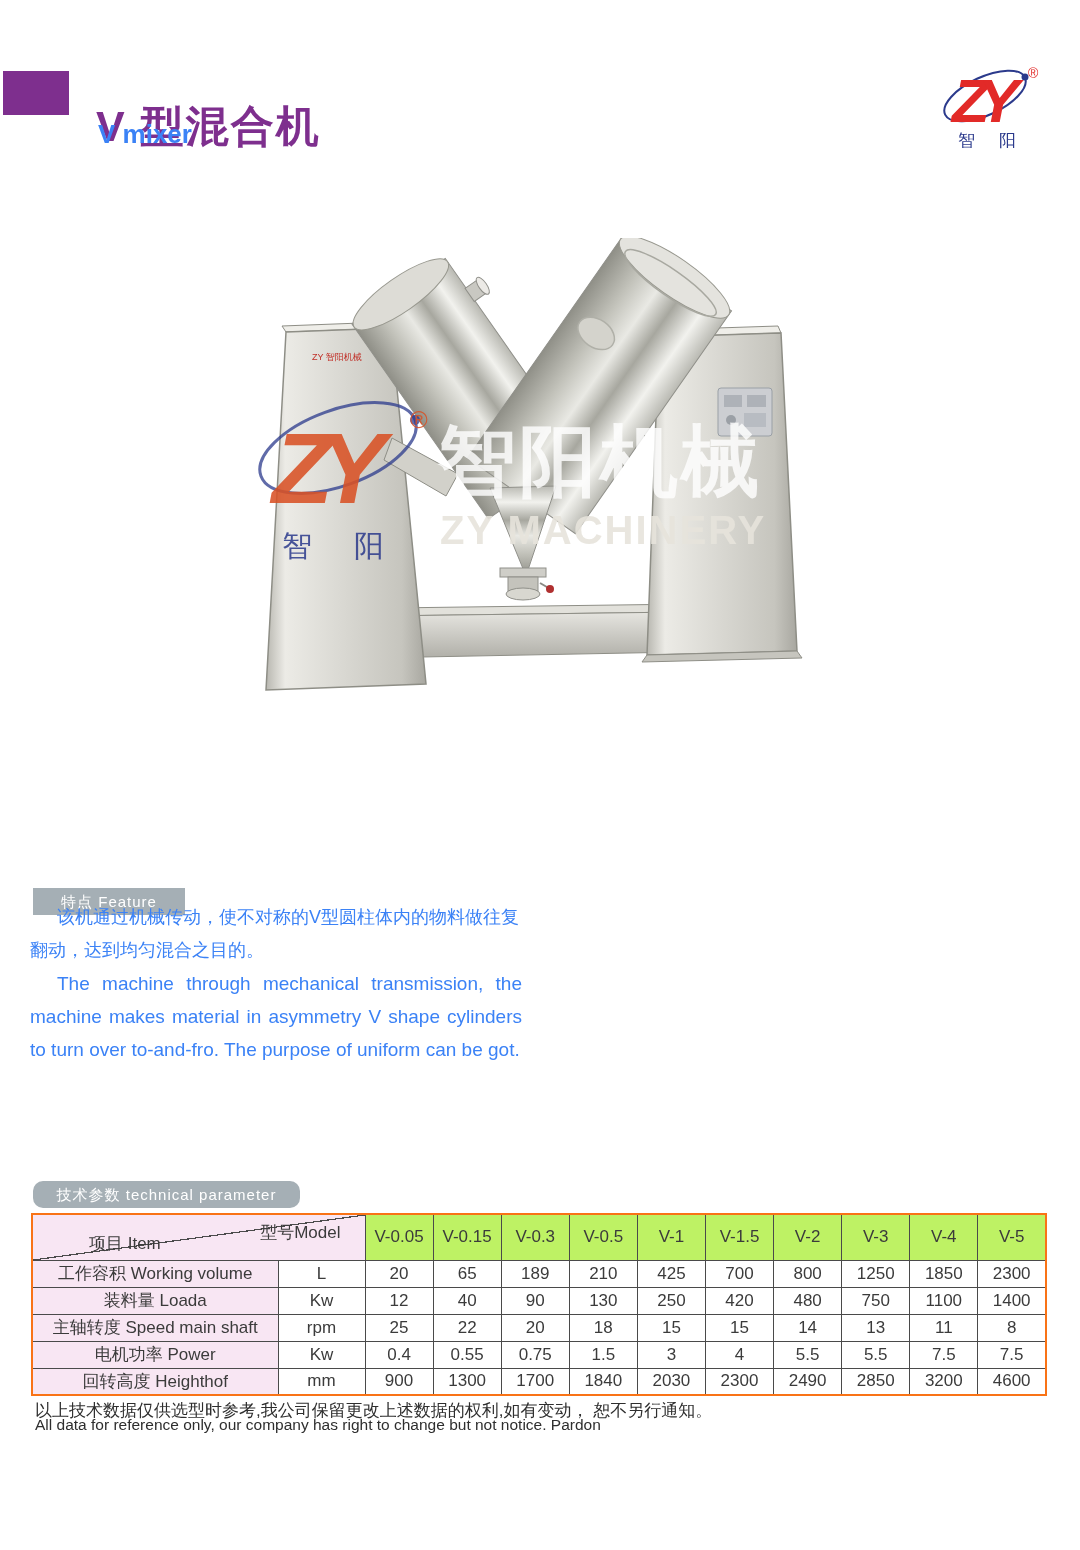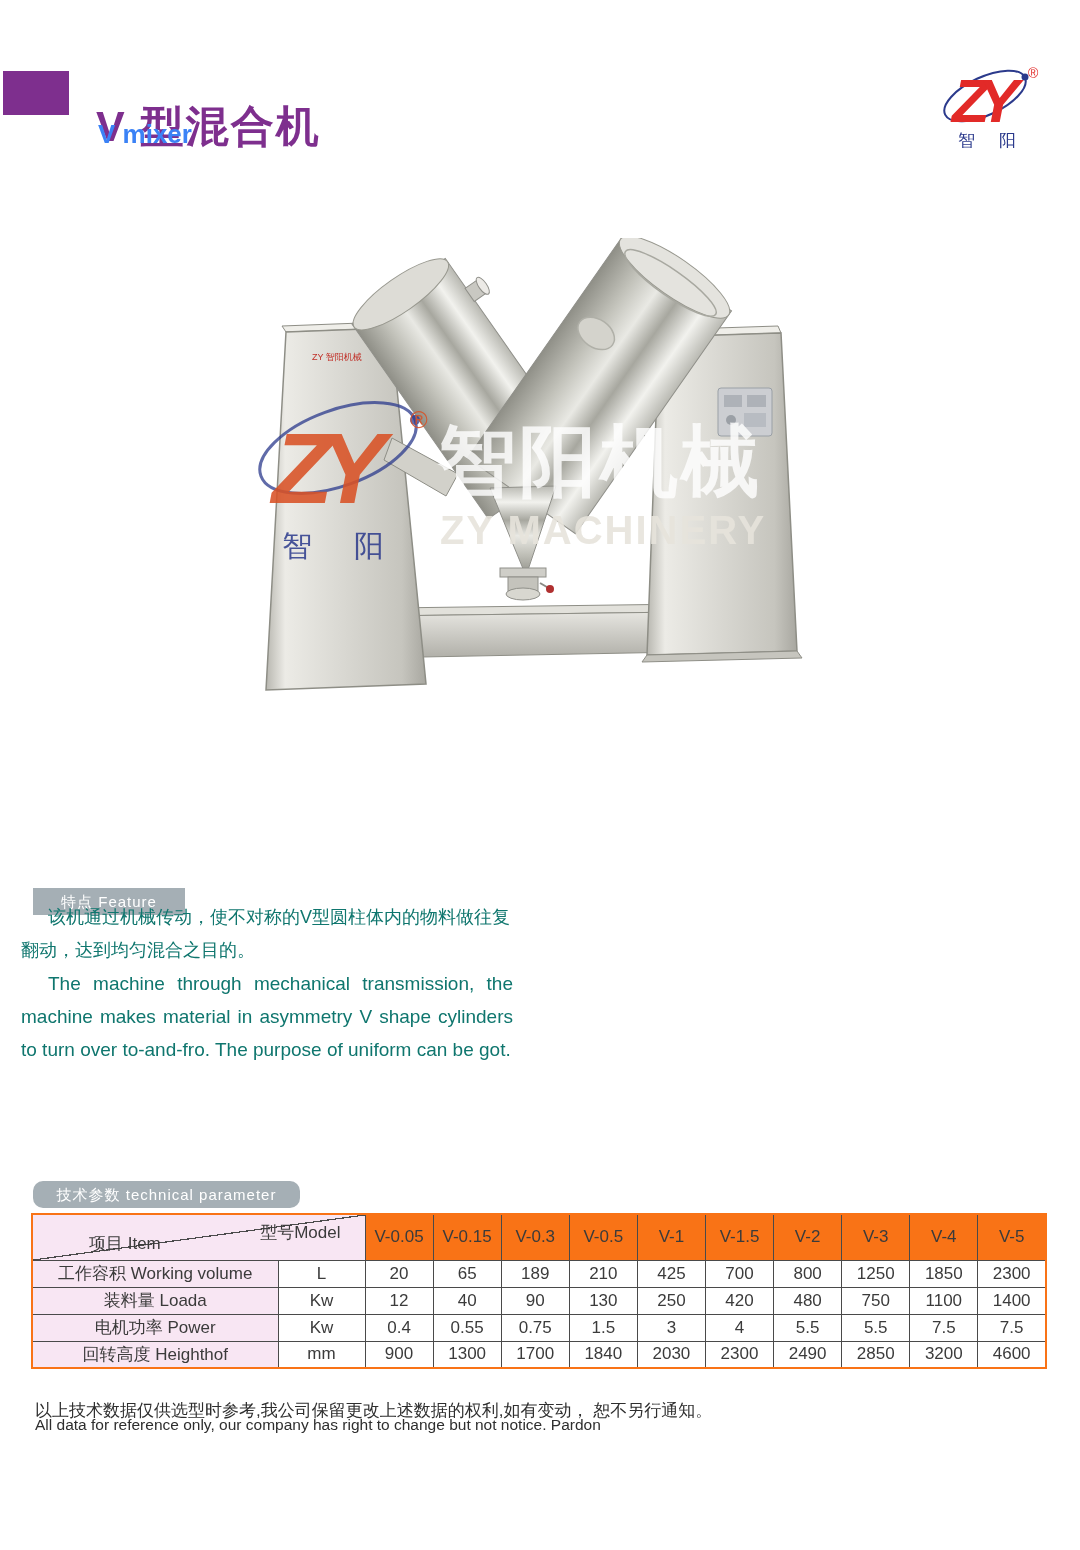--- a/index.html
+++ b/index.html
@@ -15,33 +15,33 @@
 
   
   .machine { position:absolute; left:250px; top:238px; }
 
   
   .badge { position:absolute; background:#a5afb5; color:#ffffff; font-size:15px; height:27px; line-height:27px; text-align:center; letter-spacing:1px; }
   .badge-feature { left:33px; top:869px; width:152px;margin-top:19px; }
   .badge-tech { left:33px; top:1181px; width:267px;border-radius:10px; }
 
   
-  .feature-text { position:absolute; left:21px; top:901px; width:492px; color:#0f766e; }
+  .feature-text { position:absolute; left:30px; top:901px; width:492px; color:#3b82f6; }
   .feature-text p { margin:0; text-indent:27px; line-height:33px; }
   .feature-cn { font-size:18px; }
   .feature-en { font-size:19px; text-align:justify; margin-top:3px; }
 
   
   .tech-table { position:absolute; left:31px; top:1213px; width:1016px; border-collapse:collapse; table-layout:fixed; color:#3b3b3b; border:2px solid #f97316; }
   .tech-table th, .tech-table td { border:1px solid #4a4a4a; text-align:center; font-weight:normal; font-size:17px; padding:0; }
   .corner-cell { background-color:#f8e6f3; position:relative; height:46px;
       background-image:linear-gradient(to bottom right, transparent calc(50% - 0.6px), #4a4a4a calc(50% - 0.6px), #4a4a4a calc(50% + 0.6px), transparent calc(50% + 0.6px)); }
   .corner-item { position:absolute; left:56px; bottom:5px; }
   .corner-model { position:absolute; right:24px; top:6px; }
-  .model-cell { background:#f97316; height:46px; }
+  .model-cell { background:#bef264; height:46px; }
   .label-cell { background:#f8e6f3; height:27px; }
   .unit-cell, .value-cell { background:#ffffff; height:27px; }
 
   
   .note-cn { position:absolute; left:35px; top:1399px; font-size:17px; color:#2e2e2e; }
   .note-en { position:absolute; left:35px; top:1416px; font-size:15.5px; color:#2e2e2e; }
 </style>
 </head>
 <body>
 
@@ -204,20 +204,34 @@
           <td class="value-cell">90</td>
           <td class="value-cell">130</td>
           <td class="value-cell">250</td>
           <td class="value-cell">420</td>
           <td class="value-cell">480</td>
           <td class="value-cell">750</td>
           <td class="value-cell">1100</td>
           <td class="value-cell">1400</td>
         </tr>
         <tr>
+          <td class="label-cell">主轴转度 Speed main shaft</td>
+          <td class="unit-cell">rpm</td>
+          <td class="value-cell">25</td>
+          <td class="value-cell">22</td>
+          <td class="value-cell">20</td>
+          <td class="value-cell">18</td>
+          <td class="value-cell">15</td>
+          <td class="value-cell">15</td>
+          <td class="value-cell">14</td>
+          <td class="value-cell">13</td>
+          <td class="value-cell">11</td>
+          <td class="value-cell">8</td>
+        </tr>
+        <tr>
           <td class="label-cell">电机功率 Power</td>
           <td class="unit-cell">Kw</td>
           <td class="value-cell">0.4</td>
           <td class="value-cell">0.55</td>
           <td class="value-cell">0.75</td>
           <td class="value-cell">1.5</td>
           <td class="value-cell">3</td>
           <td class="value-cell">4</td>
           <td class="value-cell">5.5</td>
           <td class="value-cell">5.5</td>

